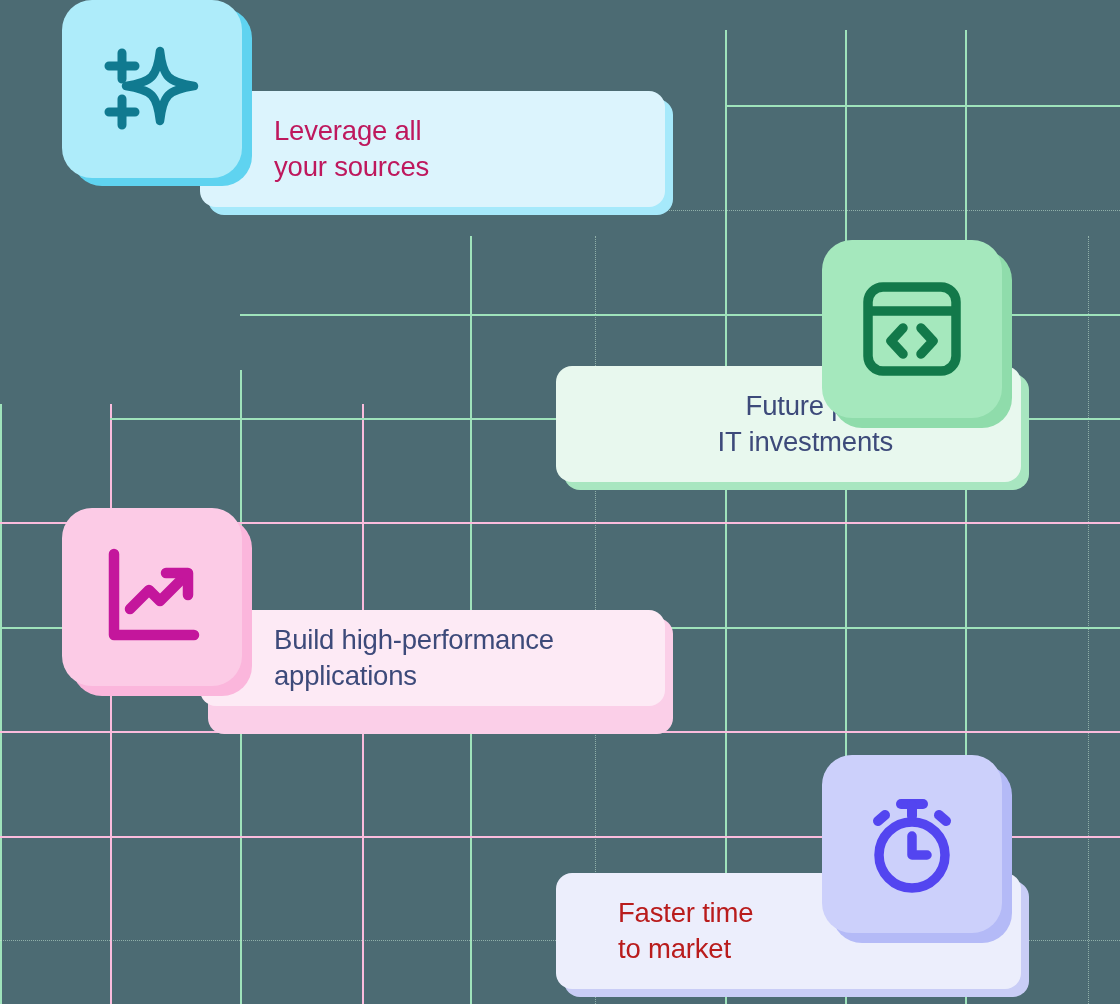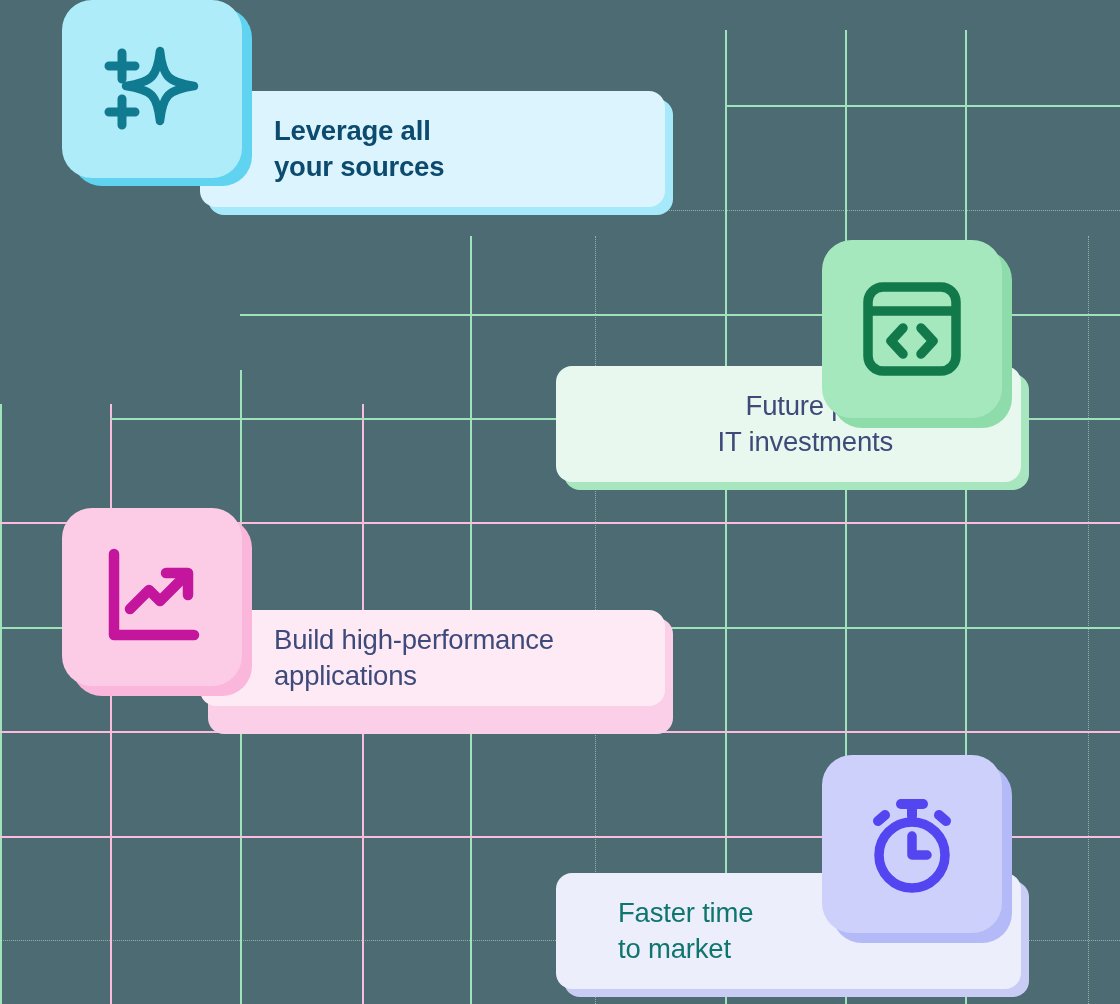--- a/index.html
+++ b/index.html
@@ -131,21 +131,21 @@
       <div class="gline h" style="left: 0px; top: 522px; width: 1120px; color: rgb(251, 188, 221);"></div>
       <div class="gline h" style="left: 0px; top: 627px; width: 1120px; color: rgb(159, 227, 187);"></div>
       <div class="gline h" style="left: 0px; top: 731px; width: 1120px; color: rgb(251, 188, 221);"></div>
       <div class="gline h" style="left: 0px; top: 836px; width: 1120px; color: rgb(251, 188, 221);"></div>
       <div class="gline dotted-h" style="left: 0px; top: 940px; width: 1120px; color: rgb(201, 233, 214);"></div>
     </div>
 
   <div class="feature">
     <div class="bar-shadow" id="f1-bar-shadow" style="background: rgb(166, 233, 251);"></div>
     <div class="bar" id="f1-bar" style="background: rgb(220, 244, 253);">
-      <span class="bar-label" style="color: #0c4a6e; font-weight: bold;">Leverage all
+      <span class="bar-label" style="color: #be185d;">Leverage all
 your sources</span>
     </div>
     <div class="tile-shadow" id="f1-tile-shadow" style="background: rgb(95, 211, 240);"></div>
     <div class="tile" id="f1-tile" style="background: rgb(174, 236, 250);">
       <span>
         <svg width="104" height="104" viewBox="0 0 104 104" fill="none">
           <path d="M60 14 C63 40 68 45 94 49 C68 53 63 58 60 84 C57 58 52 53 26 49 C52 45 57 40 60 14 Z" stroke="#107a90" stroke-width="8.5" stroke-linejoin="round" fill="none"></path>
           <path d="M22 16 V42 M9 29 H35" stroke="#107a90" stroke-width="9" stroke-linecap="round"></path>
           <path d="M22 62 V88 M9 75 H35" stroke="#107a90" stroke-width="9" stroke-linecap="round"></path>
         </svg>
@@ -186,21 +186,21 @@
           <path d="M28 62 L47 43 L58 54 L84 28" stroke="#c4169c" stroke-width="10.5" stroke-linecap="round" stroke-linejoin="round" fill="none"></path>
           <path d="M64 26 H86 V48" stroke="#c4169c" stroke-width="10.5" stroke-linecap="round" stroke-linejoin="round" fill="none"></path>
         </svg>
       </span>
     </div>
   </div>
 
   <div class="feature">
     <div class="bar-shadow" id="f4-bar-shadow" style="background: rgb(201, 205, 246);"></div>
     <div class="bar" id="f4-bar" style="background: rgb(236, 238, 252);">
-      <span class="bar-label" style="color: #0f766e;">Faster time
+      <span class="bar-label" style="color: #b91c1c;">Faster time
 to market</span>
     </div>
     <div class="tile-shadow" id="f4-tile-shadow" style="background: rgb(180, 186, 247);"></div>
     <div class="tile" id="f4-tile" style="background: rgb(204, 208, 251);">
       <span>
         <svg width="102" height="100" viewBox="0 0 102 100" fill="none">
           <circle cx="51" cy="61" r="33" stroke="#5345f0" stroke-width="9.5" fill="none"></circle>
           <path d="M51 42 V61 H66" stroke="#5345f0" stroke-width="9.5" stroke-linecap="round" stroke-linejoin="round" fill="none"></path>
           <path d="M40 10 H62" stroke="#5345f0" stroke-width="10" stroke-linecap="round"></path>
           <path d="M51 11 V22" stroke="#5345f0" stroke-width="10" stroke-linecap="round"></path>

